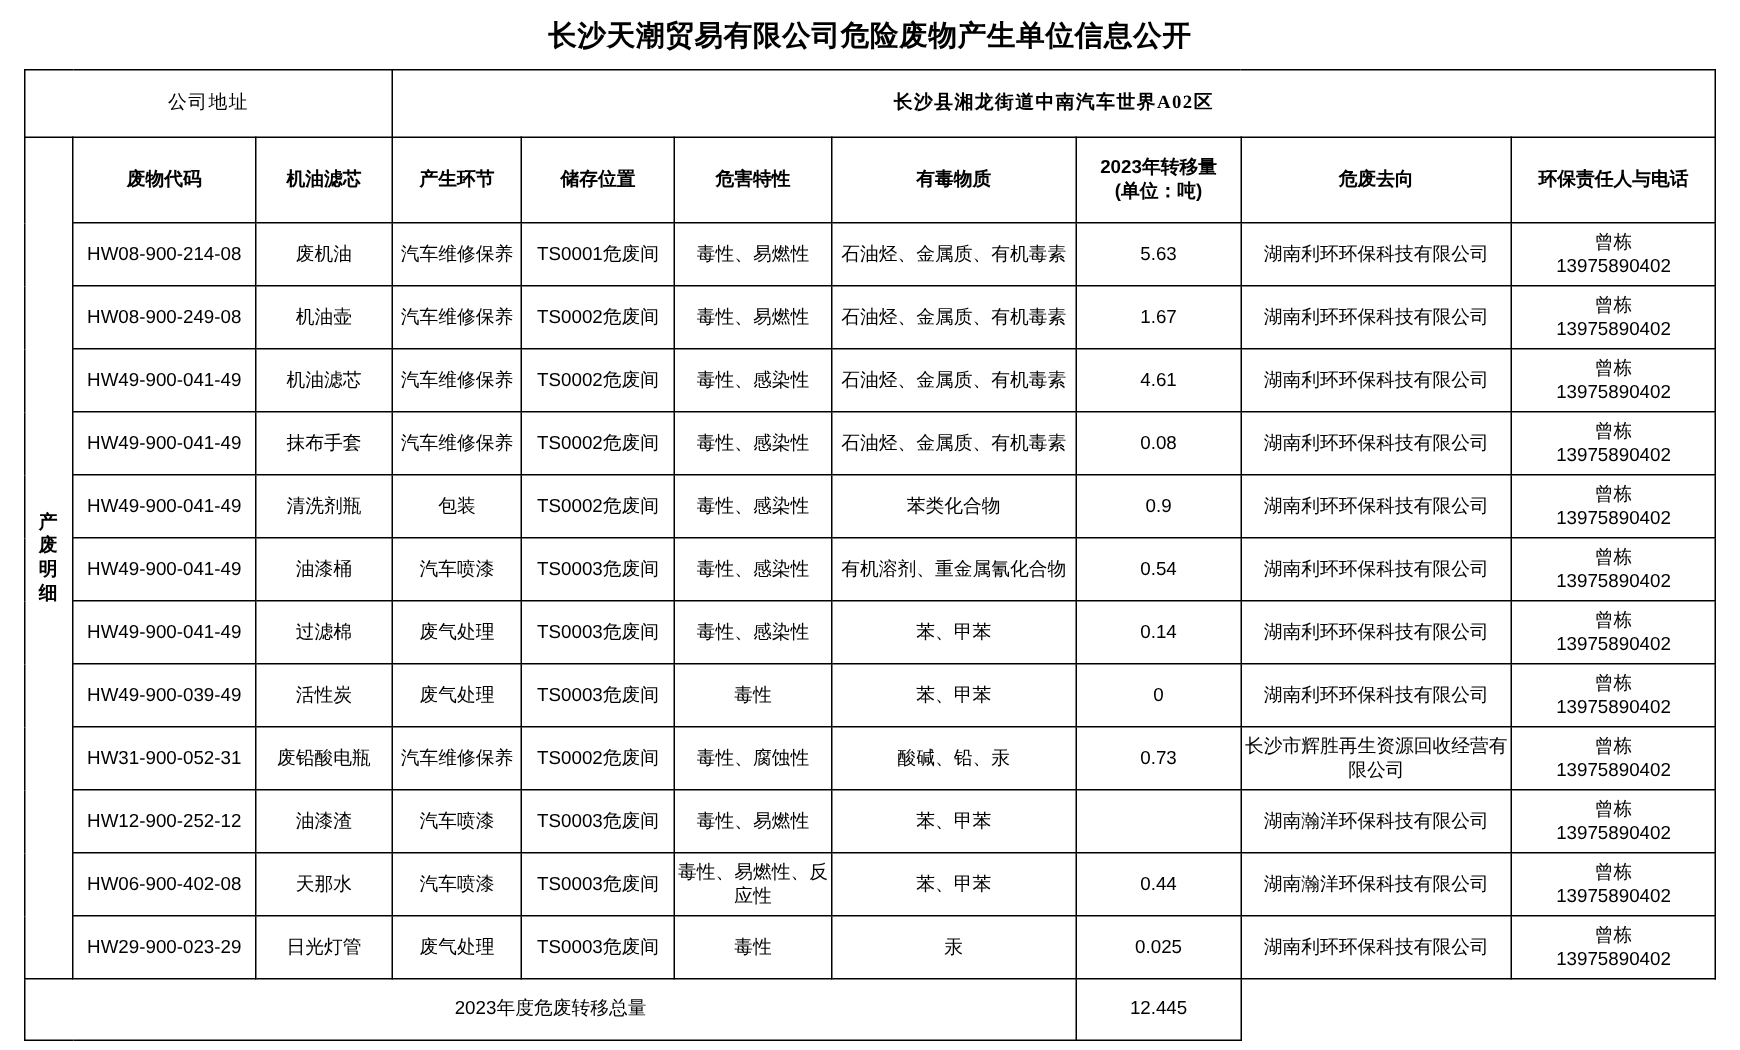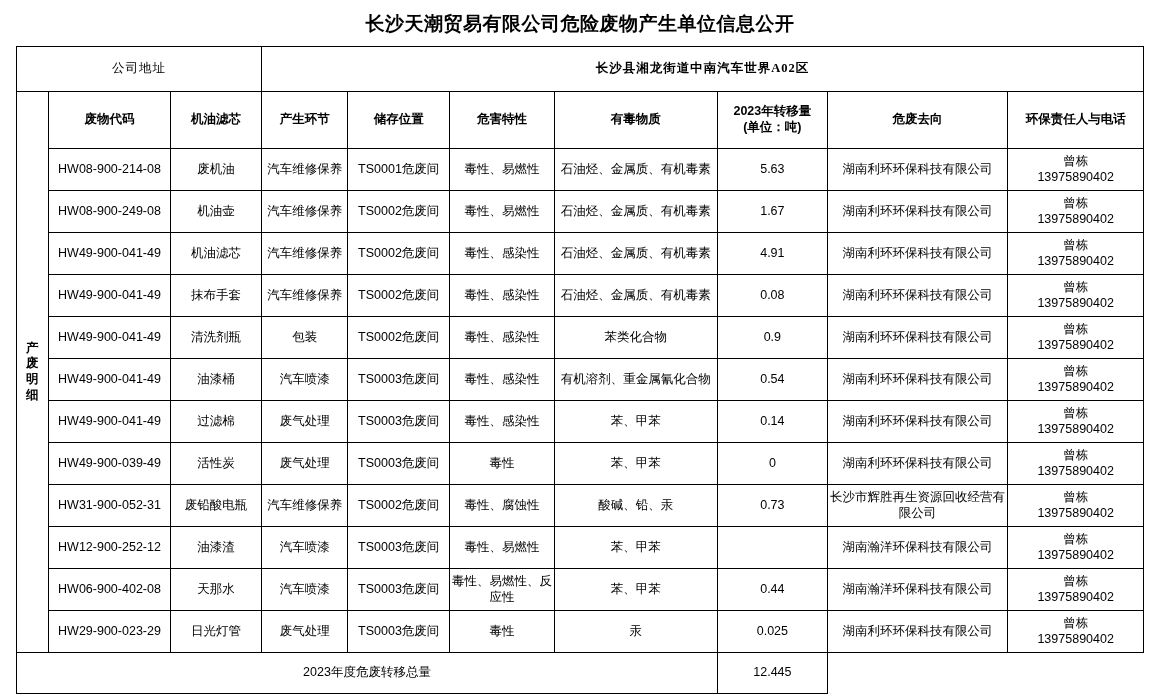--- a/index.html
+++ b/index.html
@@ -174,21 +174,21 @@
         </td>
       </tr>
 
       <tr class="data-row">
         <td class="code-cell">HW49-900-041-49</td>
         <td>机油滤芯</td>
         <td>汽车维修保养</td>
         <td>TS0002危废间</td>
         <td>毒性、感染性</td>
         <td>石油烃、金属质、有机毒素</td>
-        <td class="amount-cell">4.91</td>
+        <td class="amount-cell">4.61</td>
         <td>湖南利环环保科技有限公司</td>
         <td class="person-cell">
           <span class="nm">曾栋</span>
           <span class="ph">13975890402</span>
         </td>
       </tr>
 
       <tr class="data-row">
         <td class="code-cell">HW49-900-041-49</td>
         <td>抹布手套</td>

